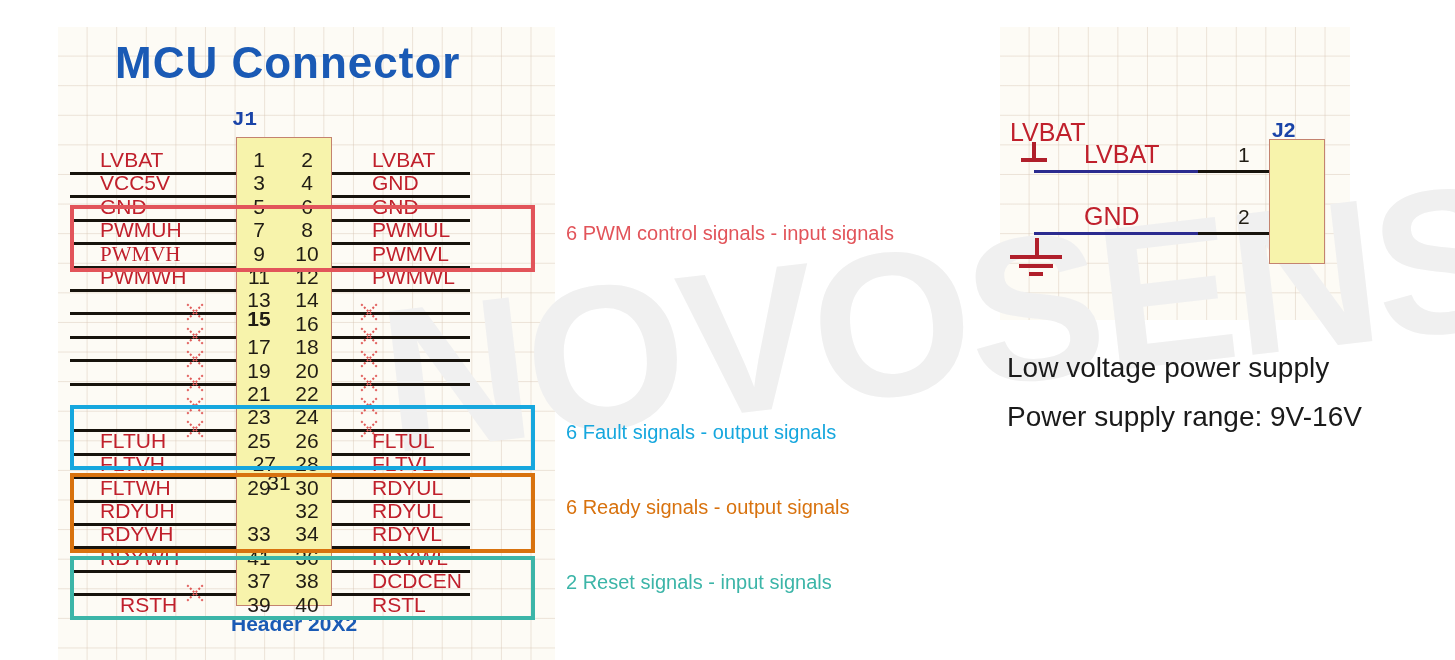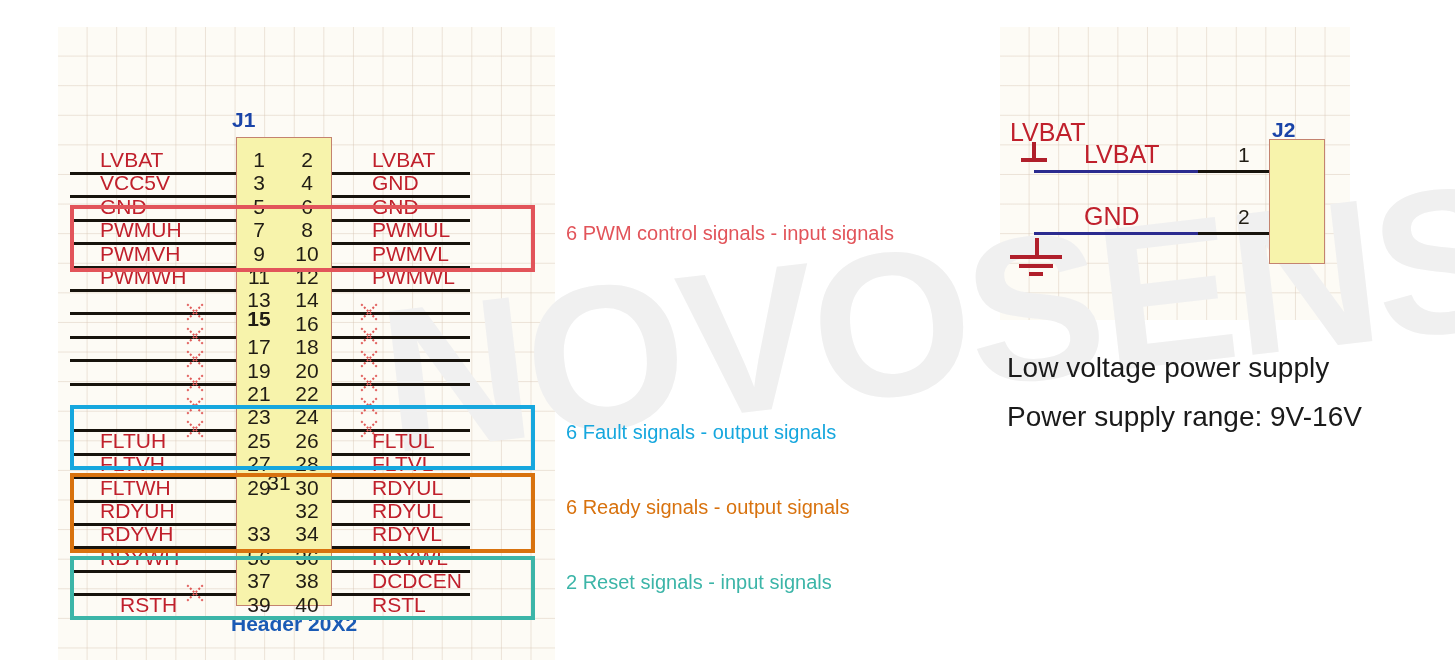--- a/index.html
+++ b/index.html
@@ -20,21 +20,21 @@
       font-family:"Liberation Sans",sans-serif;line-height:260px;
       transform:rotate(-6.5deg);white-space:nowrap;pointer-events:none;z-index:1;}
 
   .layer{position:absolute;inset:0;z-index:3;}
 
   .title{position:absolute;color:#1a5ab5;font-weight:700;white-space:nowrap;}
   #mcu-title{left:115px;top:38px;font-size:44px;letter-spacing:1px;}
   #power-title{left:1085px;top:42px;font-size:42px;letter-spacing:1px;}
 
   .refdes{position:absolute;color:#1a44a8;font-weight:700;font-size:21px;}
-  #j1-ref{left:232px;top:108px;}
+  #j1-ref{left:232px;top:108px;font-family:Liberation Mono, monospace;}
   #j2-ref{left:1272px;top:118px;}
 
   .hdrbody{position:absolute;background:#f7f3ab;border:1.6px solid #c4836f;box-sizing:border-box;}
   #j1-body{left:236px;top:137px;width:96px;height:469px;}
   #j2-body{left:1269px;top:139px;width:56px;height:125px;}
 
   .pinnum{position:absolute;color:#201c14;font-size:21px;font-weight:400;text-align:center;width:34px;}
   .pin-l{left:242px;}
   .pin-r{left:290px;}
 
@@ -80,20 +80,21 @@
 </div>
 
 <div class="canvas" id="right-canvas">
   <div class="grid"></div>
 </div>
 
 <div class="wm">NOVOSENSE</div>
 
 <div class="layer">
 
+  <div class="title" id="mcu-title">MCU   Connector</div>
 
   <div class="refdes" id="j1-ref">J1</div>
   <div class="hdrbody" id="j1-body"></div>
   <div id="j1-pins">
       <div class="pinnum pin-l" style="top: 148px;">1</div>
       <div class="pinnum pin-r" style="top: 148px;">2</div>
       <div class="wire" style="left: 70px; width: 166px; top: 172px;"></div>
       <div class="wire" style="left: 332px; width: 138px; top: 172px;"></div>
       <div class="netlbl l" style="top: 148px;">LVBAT</div>
       <div class="netlbl r" style="top: 148px;">LVBAT</div>
@@ -112,21 +113,21 @@
       <div class="pinnum pin-l" style="top: 218.2px;">7</div>
       <div class="pinnum pin-r" style="top: 218.2px;">8</div>
       <div class="wire" style="left: 70px; width: 166px; top: 242.2px;"></div>
       <div class="wire" style="left: 332px; width: 138px; top: 242.2px;"></div>
       <div class="netlbl l" style="top: 218.2px;">PWMUH</div>
       <div class="netlbl r" style="top: 218.2px;">PWMUL</div>
       <div class="pinnum pin-l" style="top: 241.6px;">9</div>
       <div class="pinnum pin-r" style="top: 241.6px;">10</div>
       <div class="wire" style="left: 70px; width: 166px; top: 265.6px;"></div>
       <div class="wire" style="left: 332px; width: 138px; top: 265.6px;"></div>
-      <div class="netlbl l" style="top: 241.6px;">PWMVH</div>
+      <div class="netlbl l" style="top: 241.6px; font-family: Liberation Serif, serif;">PWMVH</div>
       <div class="netlbl r" style="top: 241.6px;">PWMVL</div>
       <div class="pinnum pin-l" style="top: 265px;">11</div>
       <div class="pinnum pin-r" style="top: 265px;">12</div>
       <div class="wire" style="left: 70px; width: 166px; top: 289px;"></div>
       <div class="wire" style="left: 332px; width: 138px; top: 289px;"></div>
       <div class="netlbl l" style="top: 265px;">PWMWH</div>
       <div class="netlbl r" style="top: 265px;">PWMWL</div>
       <div class="pinnum pin-l" style="top: 288.4px;">13</div>
       <div class="pinnum pin-r" style="top: 288.4px;">14</div>
       <div class="wire" style="left: 70px; width: 166px; top: 312.4px;"></div>
@@ -162,21 +163,21 @@
       <div class="wire" style="left: 70px; width: 166px; top: 429.4px;"></div>
       <div class="wire" style="left: 332px; width: 138px; top: 429.4px;"></div>
       <div class="xmark" style="left: 184px; top: 418.4px;"></div>
       <div class="xmark" style="left: 358px; top: 418.4px;"></div>
       <div class="pinnum pin-l" style="top: 428.8px;">25</div>
       <div class="pinnum pin-r" style="top: 428.8px;">26</div>
       <div class="wire" style="left: 70px; width: 166px; top: 452.8px;"></div>
       <div class="wire" style="left: 332px; width: 138px; top: 452.8px;"></div>
       <div class="netlbl l" style="top: 428.8px;">FLTUH</div>
       <div class="netlbl r" style="top: 428.8px;">FLTUL</div>
-      <div class="pinnum pin-l" style="top: 452.2px;">27</div>
+      <div class="pinnum pin-l" style="top: 452.2px; text-align: right;">27</div>
       <div class="pinnum pin-r" style="top: 452.2px;">28</div>
       <div class="wire" style="left: 70px; width: 166px; top: 476.2px;"></div>
       <div class="wire" style="left: 332px; width: 138px; top: 476.2px;"></div>
       <div class="netlbl l" style="top: 452.2px;">FLTVH</div>
       <div class="netlbl r" style="top: 452.2px;">FLTVL</div>
       <div class="pinnum pin-l" style="top: 475.6px;">29</div>
       <div class="pinnum pin-r" style="top: 475.6px;">30</div>
       <div class="wire" style="left: 70px; width: 166px; top: 499.6px;"></div>
       <div class="wire" style="left: 332px; width: 138px; top: 499.6px;"></div>
       <div class="netlbl l" style="top: 475.6px;">FLTWH</div>
@@ -186,21 +187,21 @@
       <div class="wire" style="left: 70px; width: 166px; top: 523px;"></div>
       <div class="wire" style="left: 332px; width: 138px; top: 523px;"></div>
       <div class="netlbl l" style="top: 499px;">RDYUH</div>
       <div class="netlbl r" style="top: 499px;">RDYUL</div>
       <div class="pinnum pin-l" style="top: 522.4px;">33</div>
       <div class="pinnum pin-r" style="top: 522.4px;">34</div>
       <div class="wire" style="left: 70px; width: 166px; top: 546.4px;"></div>
       <div class="wire" style="left: 332px; width: 138px; top: 546.4px;"></div>
       <div class="netlbl l" style="top: 522.4px;">RDYVH</div>
       <div class="netlbl r" style="top: 522.4px;">RDYVL</div>
-      <div class="pinnum pin-l" style="top: 545.8px;">56</div>
+      <div class="pinnum pin-l" style="top: 545.8px;">41</div>
       <div class="pinnum pin-r" style="top: 545.8px;">36</div>
       <div class="wire" style="left: 70px; width: 166px; top: 569.8px;"></div>
       <div class="wire" style="left: 332px; width: 138px; top: 569.8px;"></div>
       <div class="netlbl l" style="top: 545.8px;">RDYWH</div>
       <div class="netlbl r" style="top: 545.8px;">RDYWL</div>
       <div class="pinnum pin-l" style="top: 569.2px;">37</div>
       <div class="pinnum pin-r" style="top: 569.2px;">38</div>
       <div class="wire" style="left: 70px; width: 166px; top: 593.2px;"></div>
       <div class="wire" style="left: 332px; width: 138px; top: 593.2px;"></div>
       <div class="netlbl r" style="top: 569.2px;">DCDCEN</div>

